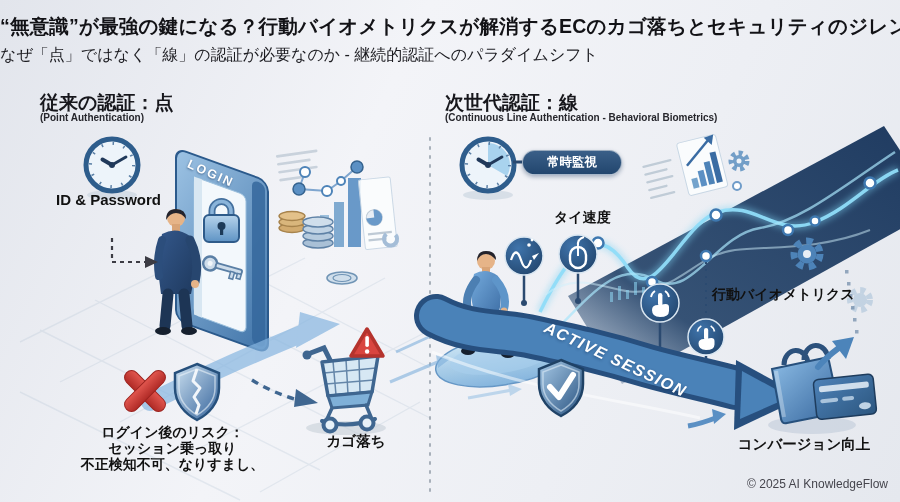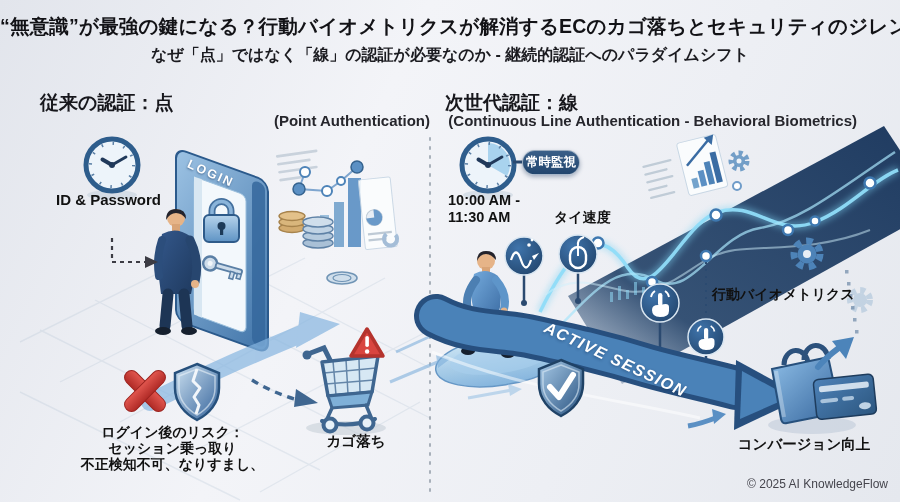--- a/index.html
+++ b/index.html
@@ -2,29 +2,29 @@
 <html><head>
 <meta charset="utf-8">
 <style>
   html,body{margin:0;padding:0;background:#dfe2e8;}
   .stage{position:relative;width:900px;height:502px;overflow:hidden;
     font-family:"Liberation Sans","DejaVu Sans",sans-serif;
     background:linear-gradient(115deg,#e2e5ec 0%,#f3f4f8 38%,#edeff4 68%,#e5e8ee 100%);}
   .stage svg{position:absolute;left:0;top:0;z-index:1;}
   .txt{position:absolute;z-index:2;color:#111;white-space:nowrap;}
   .t-title{left:0;right:0;top:13px;text-align:center;font-size:19.5px;font-weight:800;letter-spacing:.2px;color:#121216;}
-  .t-sub{left:0;right:0;top:45px;text-align:center;font-size:16px;font-weight:700;color:#1b1b20;}
+  .t-sub{left:0;right:0;top:45px;font-size:16px;font-weight:400;color:#1b1b20;}
   .h-jp{font-size:19px;font-weight:800;text-align:left;color:#17171c;}
-  .h-en{font-size:15px;font-weight:600;text-align:right;color:#26262c;}
+  .h-en{font-size:10px;font-weight:600;text-align:left;color:#26262c;}
   .lh{left:40px;width:390px;} .rh{left:445px;width:412px;}
   .lbl{font-size:14px;font-weight:700;}
   .blk{text-align:center;line-height:16px;font-size:14px;font-weight:700;}
   .login-t{left:191px;top:157px;transform:rotate(24deg);transform-origin:left top;
     color:#fff;font-size:12.5px;font-weight:800;letter-spacing:2px;text-shadow:0 1px 2px rgba(10,40,80,.5);}
-  .badge{left:522px;top:150px;padding:3px 3px;border-radius:14px;font-size:12.5px;font-weight:700;color:#fff;
+  .badge{left:522px;top:150px;padding:3px 24px;border-radius:14px;font-size:12.5px;font-weight:700;color:#fff;
     background:linear-gradient(#3a5f88,#22466e);border:1.5px solid rgba(255,255,255,.55);
     box-shadow:0 2px 4px rgba(20,50,90,.35);}
   .session-t{left:545px;top:318px;transform:rotate(25deg);transform-origin:left center;
     color:#fff;font-size:16px;font-style:italic;font-weight:800;letter-spacing:1.5px;
     text-shadow:0 1px 3px rgba(10,40,80,.45);}
   .copy{right:12px;top:477px;font-size:12px;font-weight:400;color:#45454d;}
 </style>
 </head>
 <body>
 
@@ -424,24 +424,20 @@
 <div class="txt login-t">LOGIN</div>
 
 <div class="txt blk" style="left:55px;width:235px;top:424px">
   <div>ログイン後のリスク：</div>
   <div>セッション乗っ取り</div>
   <div>不正検知不可、なりすまし、</div>
 </div>
 <div class="txt blk" style="left:306px;width:100px;top:433px;font-size:14.5px">カゴ落ち</div>
 
 <div class="txt badge">常時監視</div>
-<div class="txt" style="left:448px;top:192px;font-size:14.5px;font-weight:700;line-height:17px">
-  <div>10:00 AM -</div>
-  <div>11:30 AM</div>
-</div>
 <div class="txt lbl" style="left:554px;top:209px">タイ速度</div>
 <div class="txt lbl" style="left:712px;top:286px">行動バイオメトリクス</div>
 <div class="txt session-t">ACTIVE SESSION</div>
 
 <div class="txt blk" style="left:475px;width:176px;top:423px;line-height:15.5px">
 </div>
 <div class="txt blk" style="left:734px;width:140px;top:436px;font-size:14.5px">コンバージョン向上</div>
 
 <div class="txt copy">© 2025 AI KnowledgeFlow</div>
 

